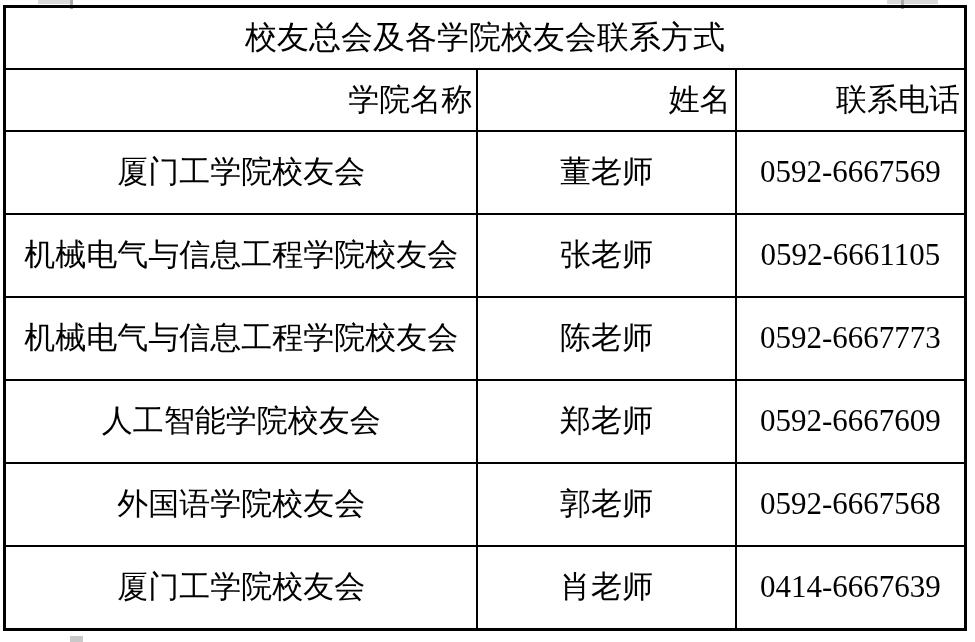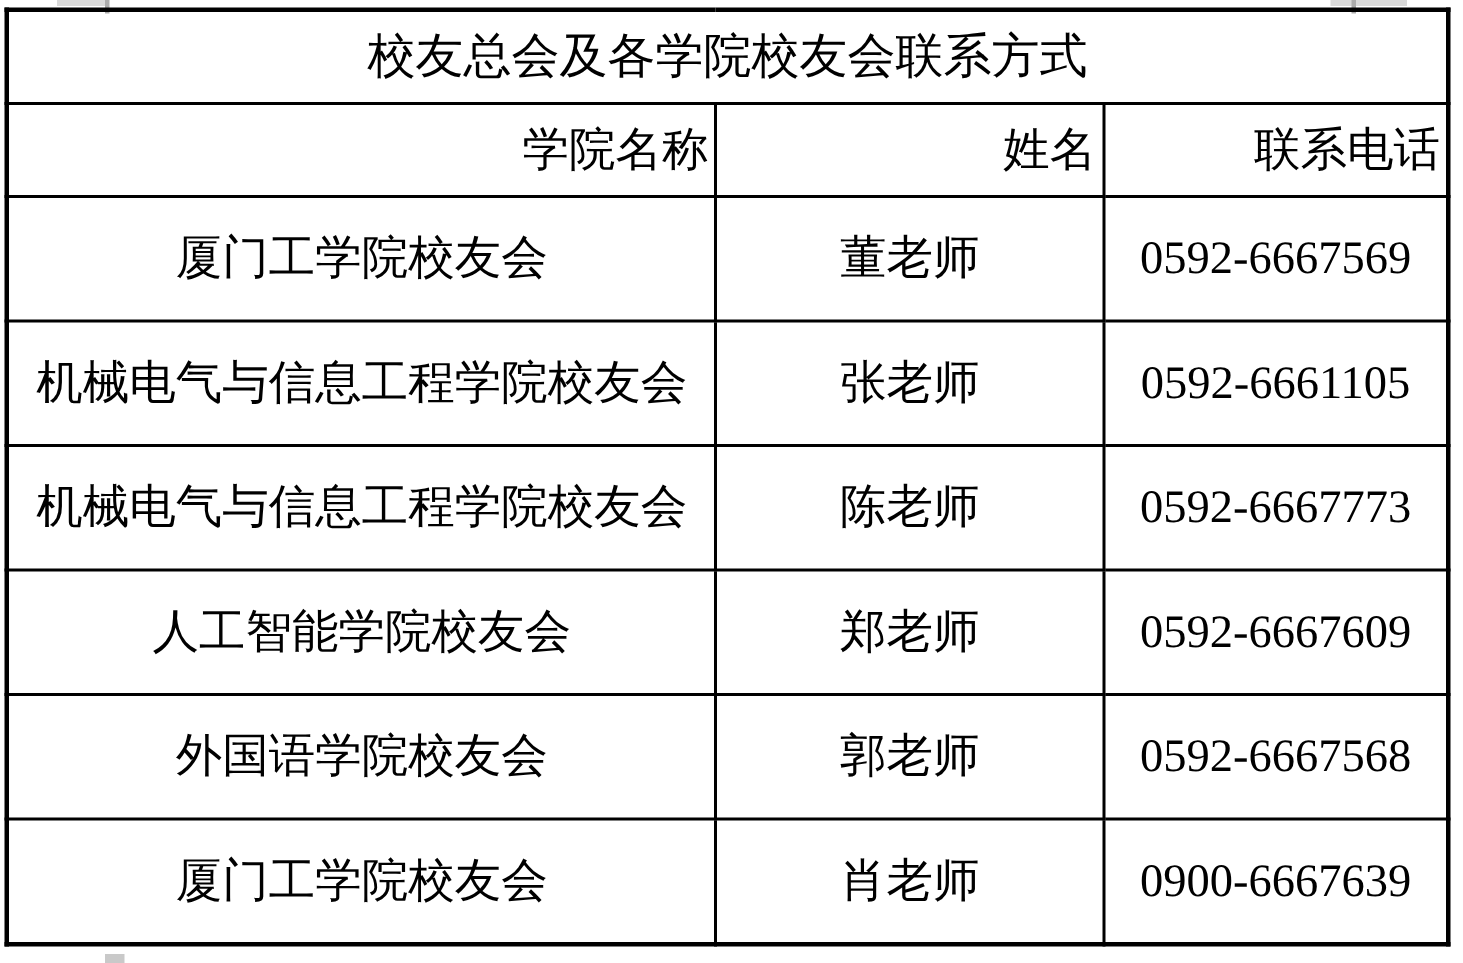--- a/index.html
+++ b/index.html
@@ -109,17 +109,17 @@
         <td>0592-6667609</td>
       </tr>
       <tr>
         <td>外国语学院校友会</td>
         <td>郭老师</td>
         <td>0592-6667568</td>
       </tr>
       <tr>
         <td>厦门工学院校友会</td>
         <td>肖老师</td>
-        <td>0900-6667639</td>
+        <td>0414-6667639</td>
       </tr>
     </tbody>
   </table>
 </div>
 
 </body></html>

